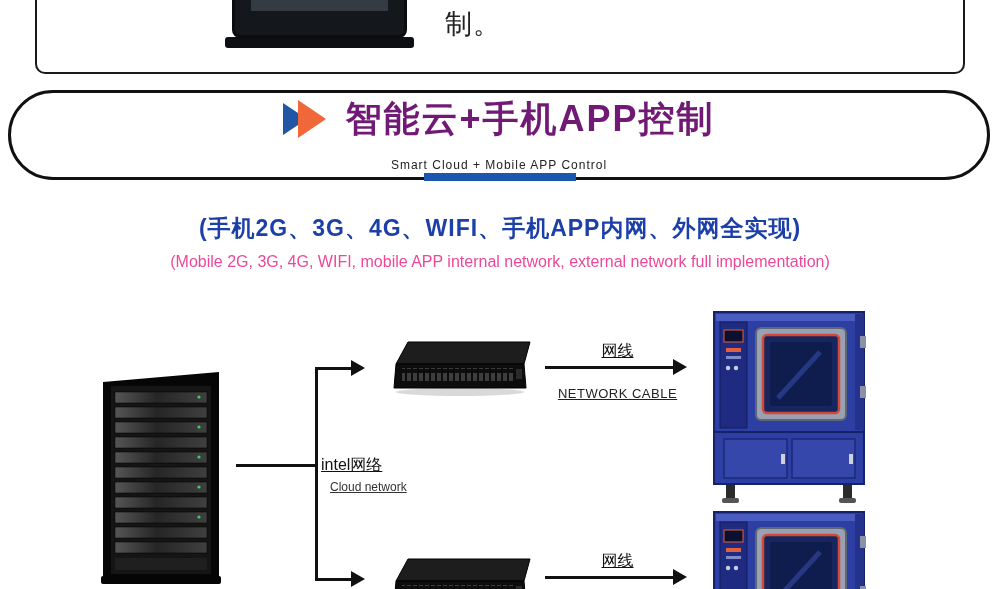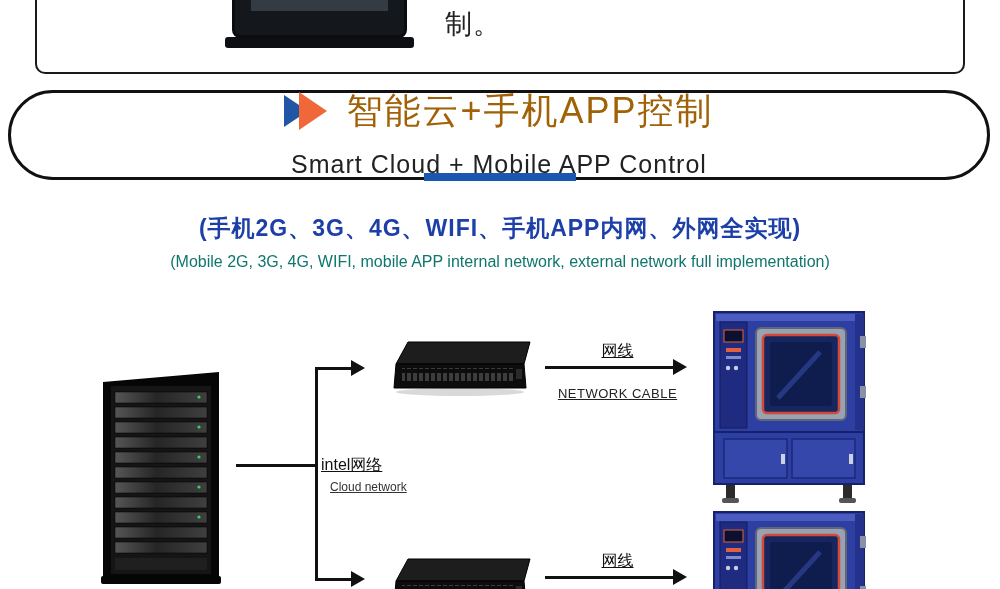--- a/index.html
+++ b/index.html
@@ -23,29 +23,29 @@
     position:absolute;left:8px;top:90px;width:976px;height:84px;
     border:3px solid #111;border-radius:46px;background:#fff;
     display:flex;flex-direction:column;align-items:center;justify-content:center;
   }
   .banner-title-row{display:flex;align-items:center;gap:16px;}
   .play-icon{position:relative;width:46px;height:40px;}
   .tri-blue{position:absolute;left:0;top:4px;width:0;height:0;
     border-top:16px solid transparent;border-bottom:16px solid transparent;border-left:24px solid #2156a5;}
   .tri-orange{position:absolute;left:15px;top:1px;width:0;height:0;
     border-top:19px solid transparent;border-bottom:19px solid transparent;border-left:28px solid #f0683a;}
-  .banner-title{font-size:36px;font-weight:normal;color:#a16207;letter-spacing:2px;line-height:1.1;text-align:right;}
-  .banner-sub{font-size:25px;color:#222;margin-top:19px;letter-spacing:1px;}
+  .banner-title{font-size:36px;font-weight:bold;color:#701a75;letter-spacing:2px;line-height:1.1;text-align:right;}
+  .banner-sub{font-size:12px;color:#222;margin-top:19px;letter-spacing:1px;}
   .blue-bar{position:absolute;left:50%;transform:translateX(-50%);top:173px;width:152px;height:8px;background:#1a57ae;z-index:3;}
 
   
   .headline-cn{position:absolute;top:213px;left:0;width:100%;text-align:center;
     font-size:23px;font-weight:bold;color:#1c3fa8;letter-spacing:1px;}
   .headline-en{position:absolute;top:253px;left:0;width:100%;text-align:center;
-    font-size:16px;color:#0f766e;}
+    font-size:16px;color:#ec4899;}
 
   
   .node{position:absolute;}
   .line{position:absolute;background:#111;}
   .arrow-right{position:absolute;width:0;height:0;
     border-top:8px solid transparent;border-bottom:8px solid transparent;border-left:14px solid #111;}
   .lbl{position:absolute;color:#111;text-decoration:underline;}
   .lbl-center{text-align:center;}
 </style>
 </head>

